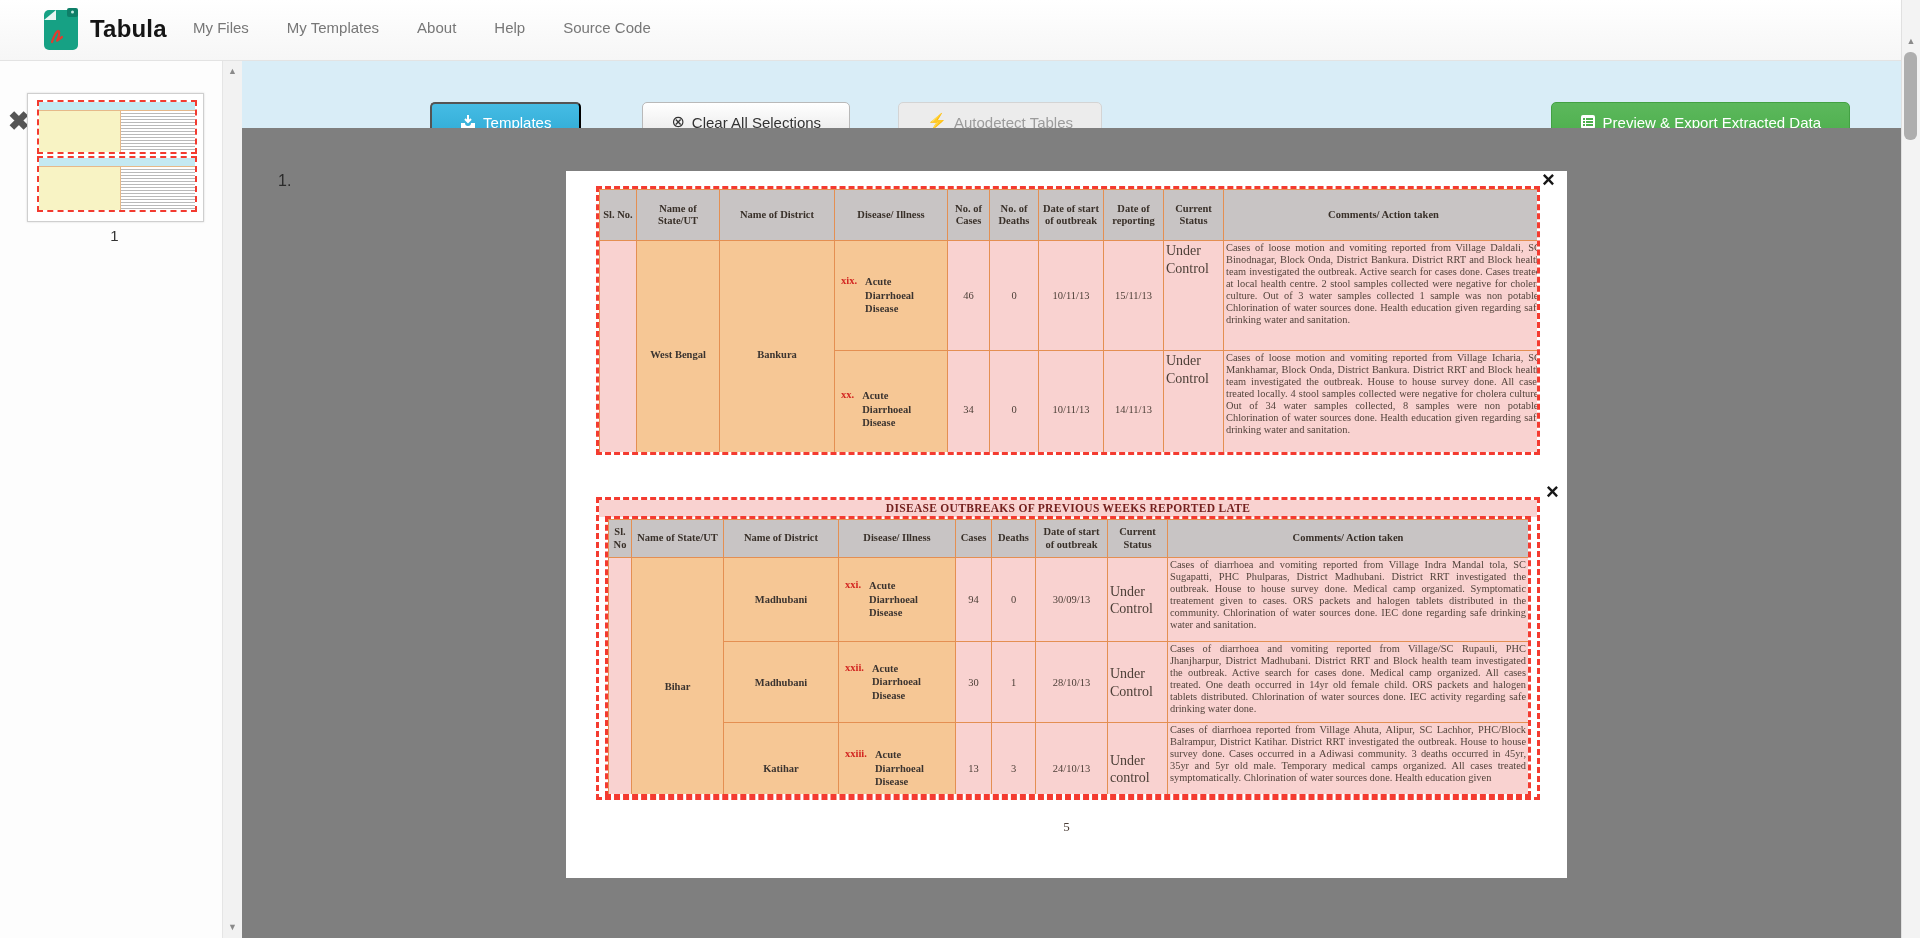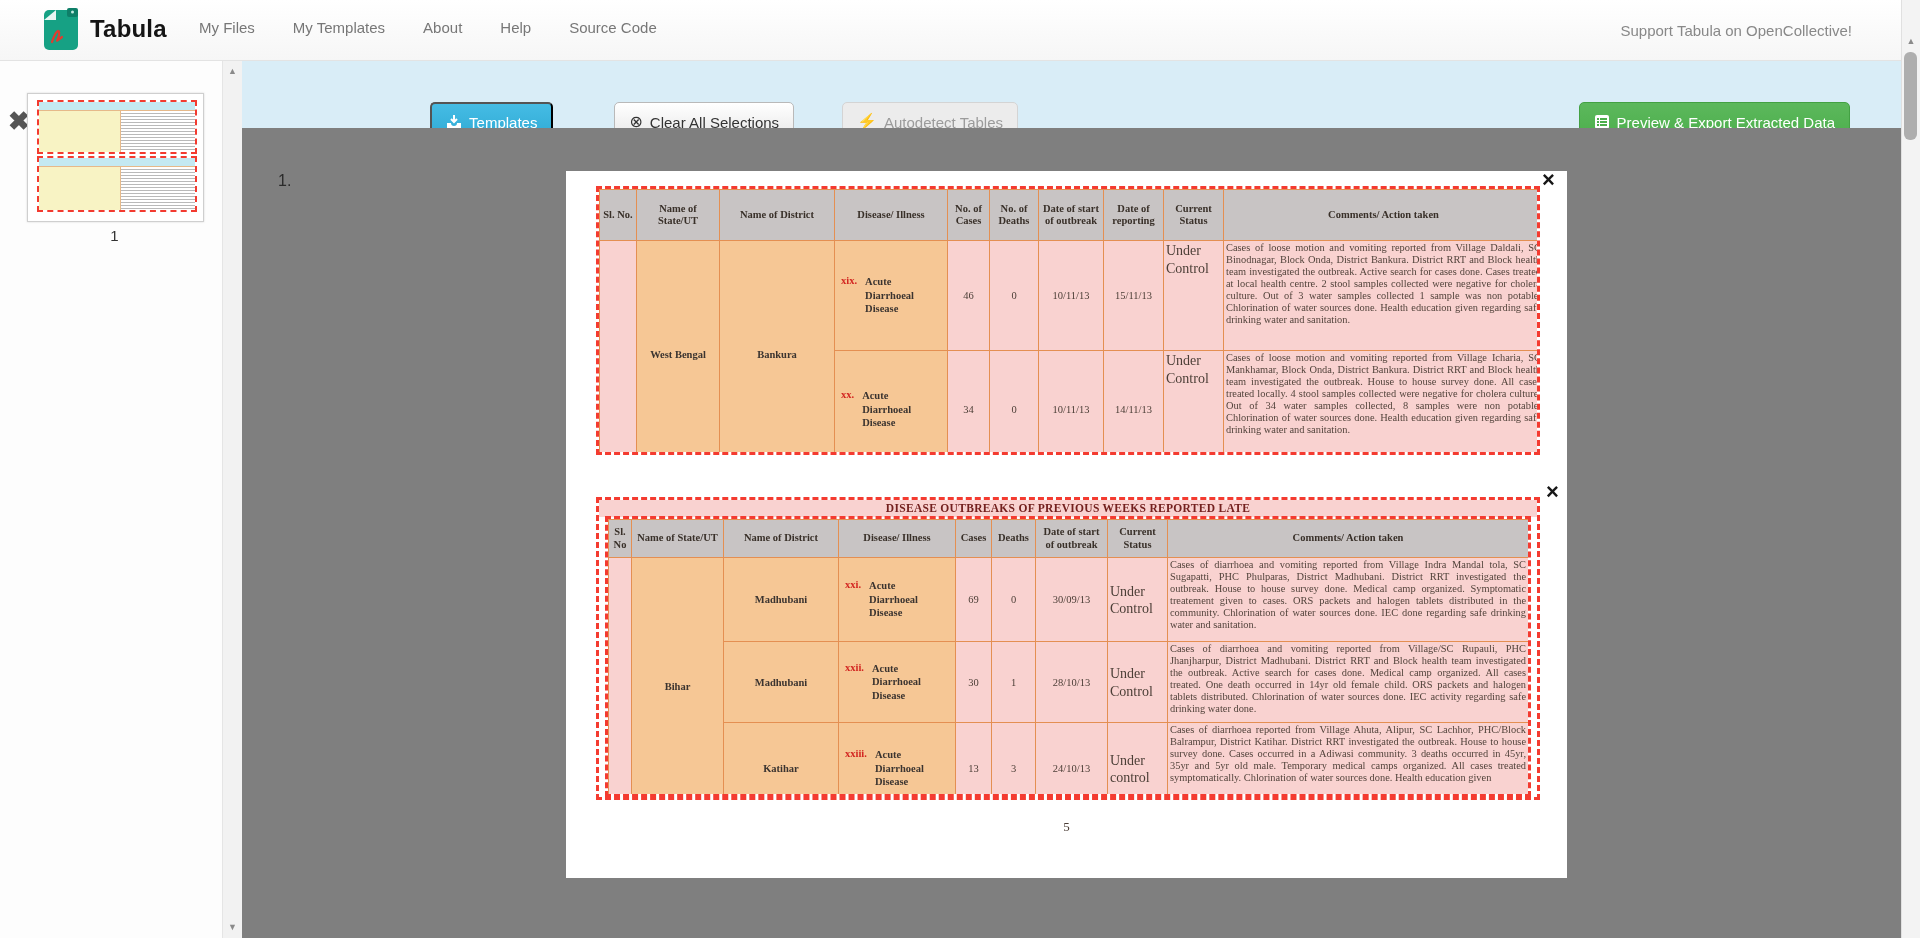--- a/index.html
+++ b/index.html
@@ -4,21 +4,21 @@
 <style>
   html,body{margin:0;padding:0;}
   body{width:1920px;height:938px;overflow:hidden;font-family:"Liberation Sans",sans-serif;background:#7f7f7f;}
   .screen{position:relative;width:1920px;height:938px;}
 
   
   .navbar{position:absolute;left:0;top:0;width:1920px;height:60px;background:linear-gradient(#ffffff,#f6f6f6);border-bottom:1px solid #e3e3e3;z-index:30;padding-left:20px;}
   .brand-wrap{position:absolute;left:44px;top:8px;display:flex;align-items:center;gap:10px;}
   .brand-logo{width:36px;height:42px;}
   .brand-name{font-size:24px;font-weight:bold;color:#151515;letter-spacing:.2px;}
-  .nav-items{position:absolute;left:180px;top:0;height:54px;display:flex;align-items:center;}
+  .nav-items{position:absolute;left:174px;top:0;height:54px;display:flex;align-items:center;}
   .nav-item{padding:0 19px;font-size:15px;color:#777;cursor:pointer;}
   .nav-support{position:absolute;right:88px;top:0;height:60px;display:flex;align-items:center;font-size:15px;color:#888;}
 
   
   .sidebar{position:absolute;left:0;top:60px;width:222px;height:878px;background:#fdfdfd;}
   .side-scroll{position:absolute;left:222px;top:60px;width:19px;height:878px;background:#f2f2f2;border-left:1px solid #e5e5e5;}
   .side-scroll .arr{position:absolute;left:0;width:19px;text-align:center;font-size:9px;color:#8a8a8a;cursor:pointer;}
   .side-scroll .arr.up{top:6px;}
   .side-scroll .arr.down{bottom:6px;}
   .thumb-del{position:absolute;left:8px;top:48px;font-size:26px;font-weight:bold;color:#555;cursor:pointer;line-height:26px;}
@@ -28,21 +28,21 @@
   .mini-b{top:62px;height:52px;}
   .mini-head{height:8px;background:#c4e9f2;border-bottom:1px solid #e6b98a;}
   .mini-body{position:relative;height:calc(100% - 9px);background:
      repeating-linear-gradient(#fff 0 2px,#b9b9b9 2px 3px);}
   .mini-cells{position:absolute;left:0;top:0;width:52%;height:100%;background:#f8f3c4;border-right:1px solid #e6b98a;}
   .page-label{position:absolute;left:27px;top:167px;width:175px;text-align:center;font-size:15px;color:#333;}
 
   
   .toolbar{position:absolute;left:242px;top:60px;width:1660px;height:82px;background:#d9edf7;display:flex;align-items:flex-end;gap:21px;}
   .file-name{margin-left:22px;font-size:15px;color:#444;}
-  .btn{display:flex;align-items:center;gap:7px;height:40px;padding:0 14px;border-radius:5px;font-size:15px;cursor:pointer;box-sizing:border-box;}
+  .btn{display:flex;align-items:center;gap:7px;height:40px;padding:0 28px;border-radius:5px;font-size:15px;cursor:pointer;box-sizing:border-box;}
   .btn-templates{margin-left:40px;background:linear-gradient(#45bce4,#2fa9d4);border:1px solid #279a6c4;color:#fff;}
   .btn-clear{margin-left:40px;background:linear-gradient(#ffffff,#e6e6e6);border:1px solid #b9b9b9;color:#333;}
   .btn-auto{margin-left:27px;background:#ececec;border:1px solid #d4d4d4;color:#9b9b9b;cursor:default;}
   .btn-export{position:absolute;right:52px;background:linear-gradient(#5cb85c,#4cae4c);border:1px solid #43a143;color:#fff;}
   .gly{font-size:16px;line-height:16px;}
 
   
   .canvas{position:absolute;left:242px;top:128px;width:1660px;height:810px;background:#7f7f7f;}
   .page-marker{position:absolute;left:36px;top:44px;font-size:16px;color:#2b2b2b;}
   .pdf-page{position:absolute;left:324px;top:43px;width:1001px;height:707px;background:#fff;cursor:crosshair;}
@@ -92,21 +92,20 @@
       </svg>
       <span class="brand-name">Tabula</span>
     </div>
     <nav class="nav-items">
       <span class="nav-item">My Files</span>
       <span class="nav-item">My Templates</span>
       <span class="nav-item">About</span>
       <span class="nav-item">Help</span>
       <span class="nav-item">Source Code</span>
     </nav>
-    <span class="nav-support">Support Tabula on OpenCollective!</span>
   </header>
 
   <aside class="sidebar">
     <span class="thumb-del">✖</span>
     <div class="thumb">
       <div class="mini-table mini-a">
         <div class="mini-head"></div>
         <div class="mini-body">
             <div class="mini-cells"></div>
           </div>
@@ -256,21 +255,21 @@
             <tr style="height:84px">
               <td class="pink" rowspan="3"></td>
               <td class="peach cname" rowspan="3">Bihar</td>
               <td class="peach cname">Madhubani</td>
               <td class="peach cdis">
                 <div class="dis-wrap">
                       <span class="dis-no">xxi.</span>
                       <span class="dis-name">Acute Diarrhoeal Disease</span>
                     </div>
               </td>
-              <td class="pink cnum">69</td>
+              <td class="pink cnum">94</td>
               <td class="pink cnum">0</td>
               <td class="pink cnum">30/09/13</td>
               <td class="pink cstat mid cnum">Under Control</td>
               <td class="pink ccom">Cases of diarrhoea and vomiting reported from Village Indra Mandal tola, SC Sugapatti, PHC Phulparas, District Madhubani. District RRT investigated the outbreak. House to house survey done. Medical camp organized. Symptomatic treatement given to cases. ORS packets and halogen tablets distributed in the community. Chlorination of water sources done. IEC done regarding safe drinking water and sanitation.</td>
             </tr>
             <tr style="height:81px">
               <td class="peach cname">Madhubani</td>
               <td class="peach cdis">
                 <div class="dis-wrap">
                       <span class="dis-no">xxii.</span>

